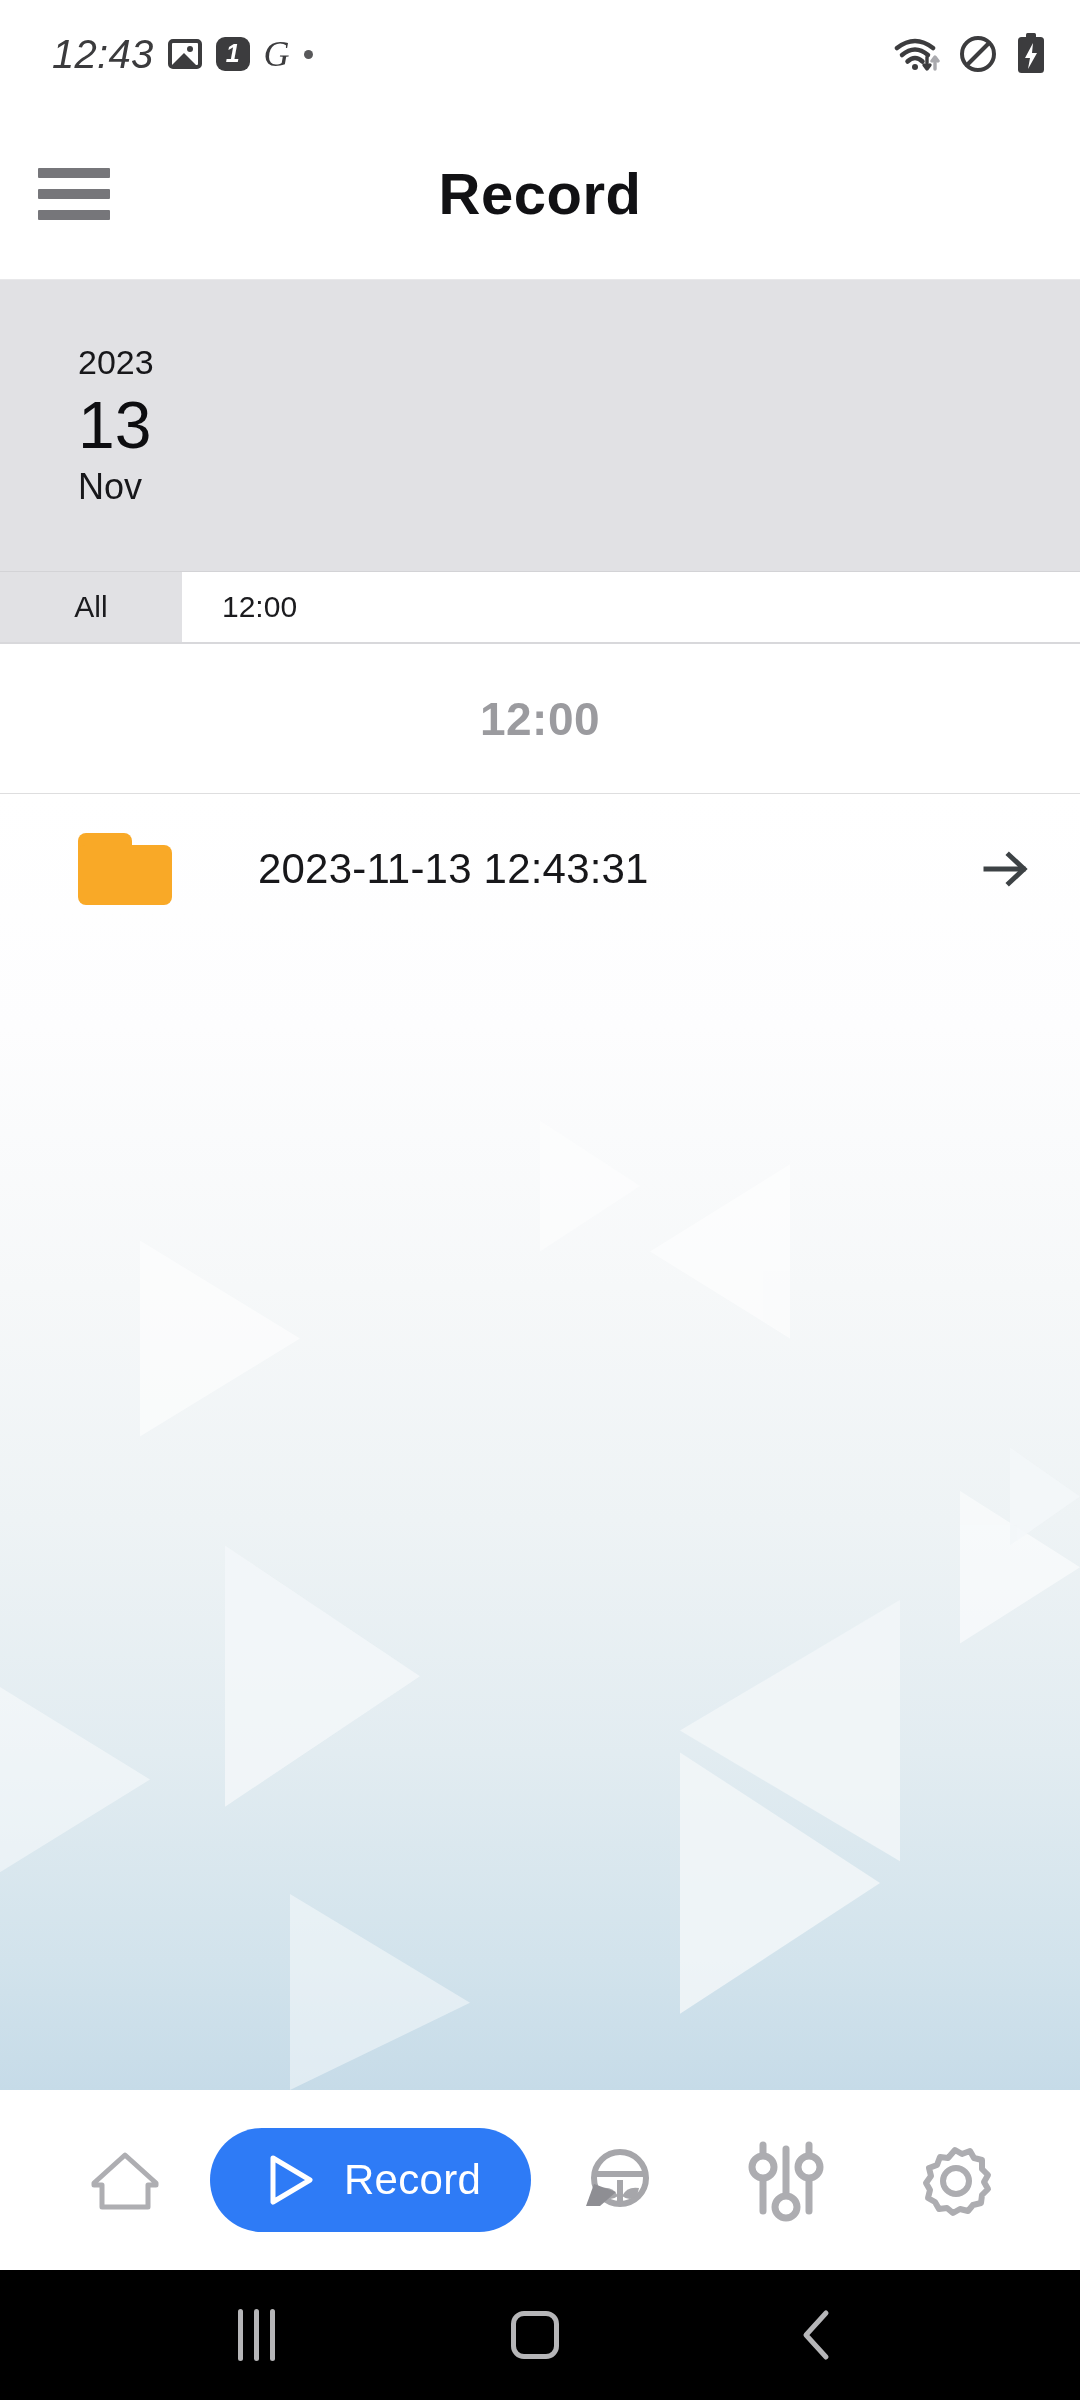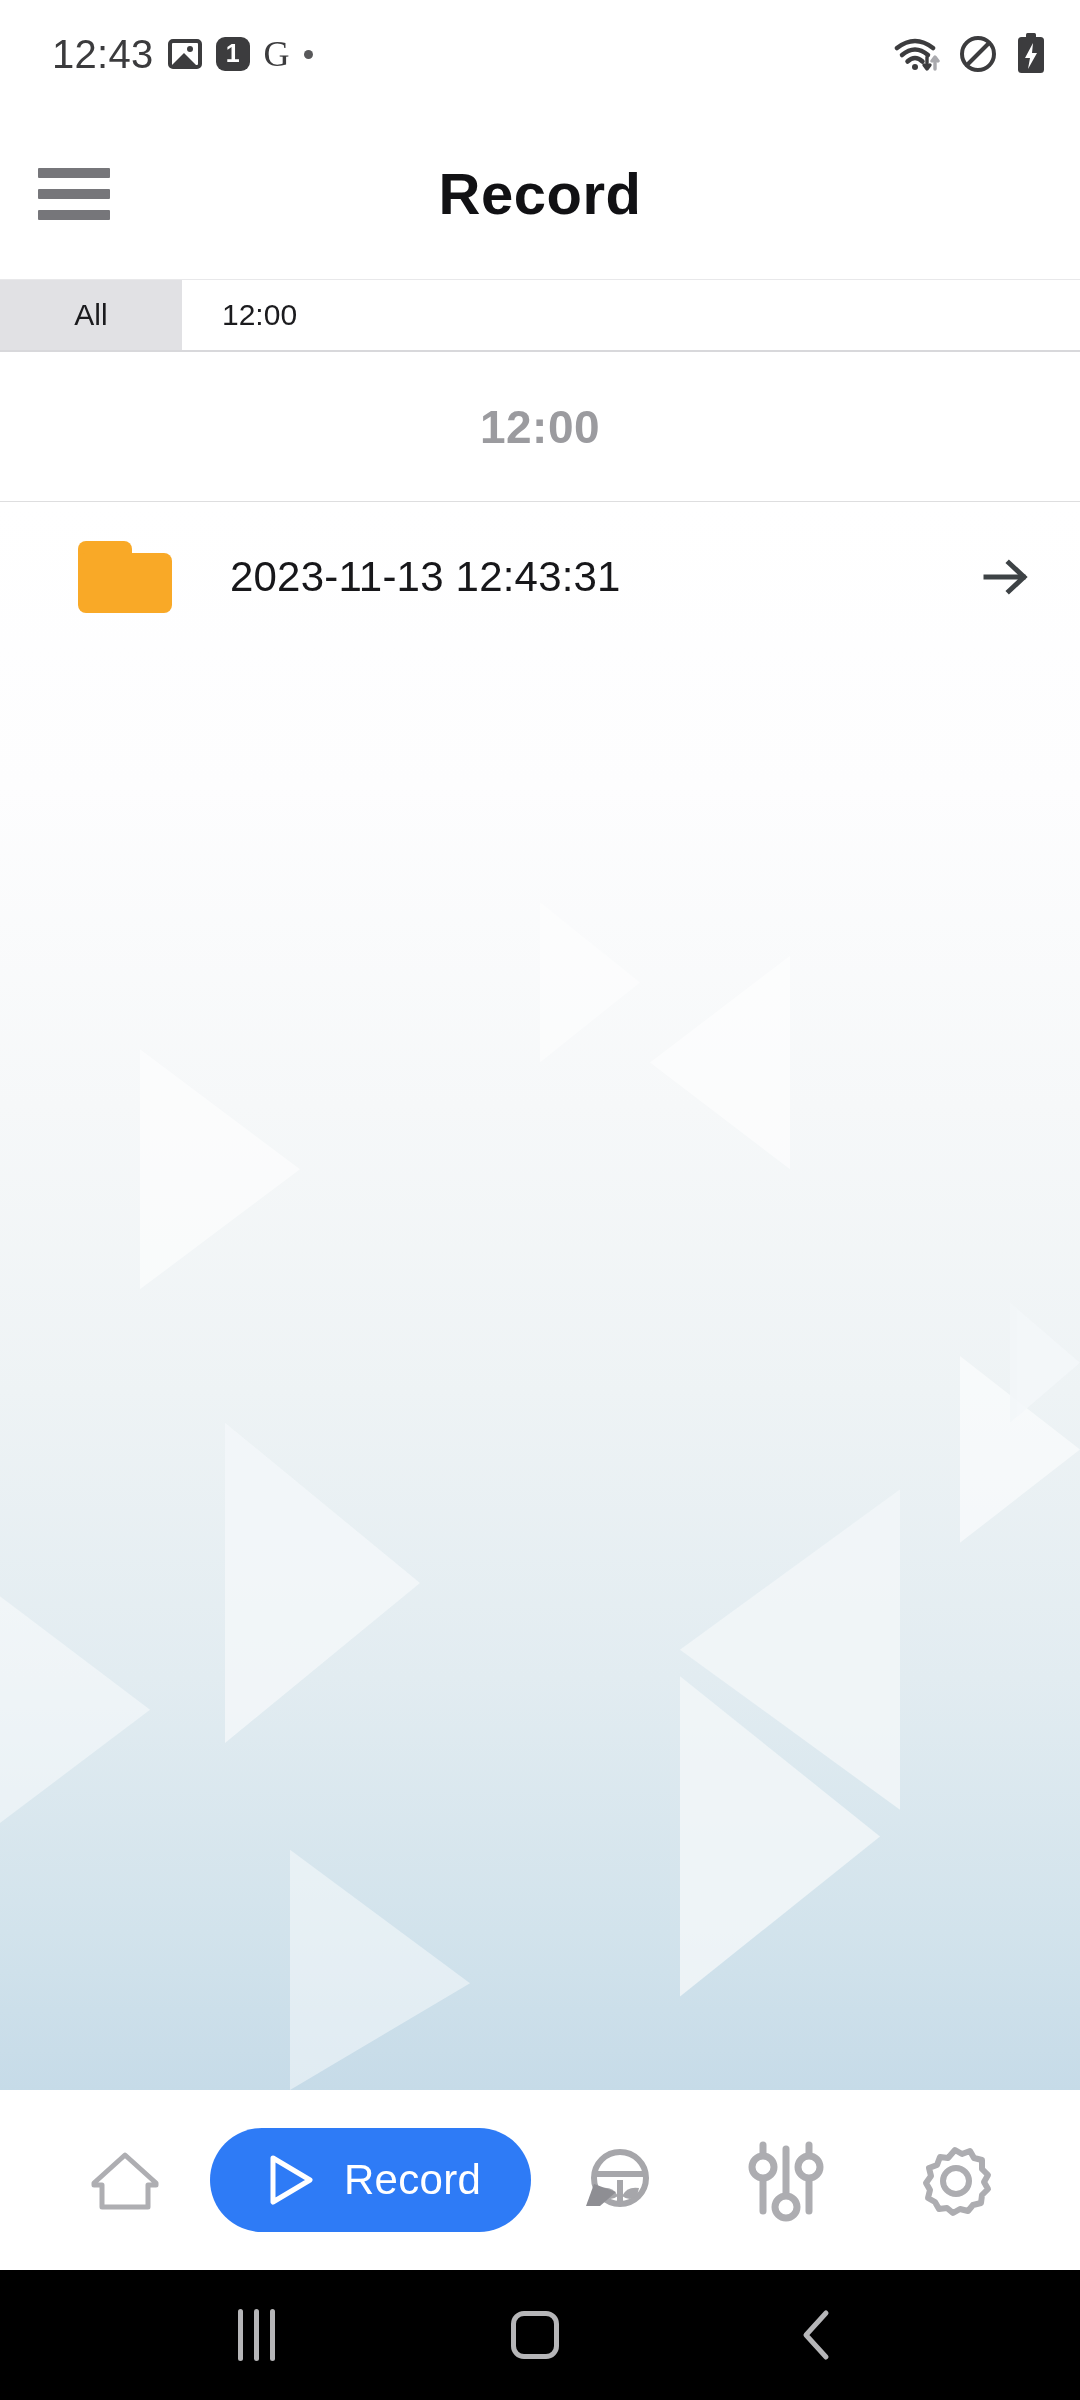--- a/index.html
+++ b/index.html
@@ -15,20 +15,21 @@
     display:flex; flex-direction:column;
     background:#ffffff;
   }
 
   
   .statusbar {
     height:108px; flex:0 0 108px;
     display:flex; align-items:center;
     padding:0 34px 0 52px;
     background:#ffffff;
+    font-style:italic;
   }
   .sb-left { display:flex; align-items:center; gap:14px; }
   .sb-clock {
     font-size:40px; color:#3b3b3d; letter-spacing:0.3px;
   }
   .sb-right { margin-left:auto; display:flex; align-items:center; gap:18px; }
 
   .ic-image {
     width:34px; height:30px; border:4px solid #3c3c3e; border-radius:5px;
     position:relative; overflow:hidden; background:#fff;
@@ -144,21 +145,21 @@
   }
   .folder-icon .fi-back {
     position:absolute; left:0; top:12px; width:94px; height:60px;
     background:#f9a927; border-radius:8px;
   }
   .folder-icon .fi-tab {
     position:absolute; left:0; top:0; width:54px; height:26px;
     background:#f9a927; border-radius:8px 8px 0 0;
   }
   .file-name {
-    margin-left:58px;
+    margin-left:86px;
     font-size:42px; color:#17171a; letter-spacing:0.2px;
   }
   .row-arrow { margin-left:auto; width:56px; height:56px; }
 
   
   .bottomnav {
     flex:0 0 180px; height:180px;
     background:#ffffff;
     display:flex; align-items:center;
     padding:0 40px;
@@ -231,20 +232,25 @@
 
   <div class="appbar">
     <div class="hamburger">
       <i></i>
       <i></i>
       <i></i>
     </div>
     <div class="appbar-title">Record</div>
   </div>
 
+  <div class="datecard">
+    <div class="d-year">2023</div>
+    <div class="d-day">13</div>
+    <div class="d-month">Nov</div>
+  </div>
 
   <div class="tabstrip">
     <div class="tab tab-all">All</div>
     <div class="tab tab-time">12:00</div>
   </div>
 
   <div class="grouphead">
     <span>12:00</span>
   </div>
 

